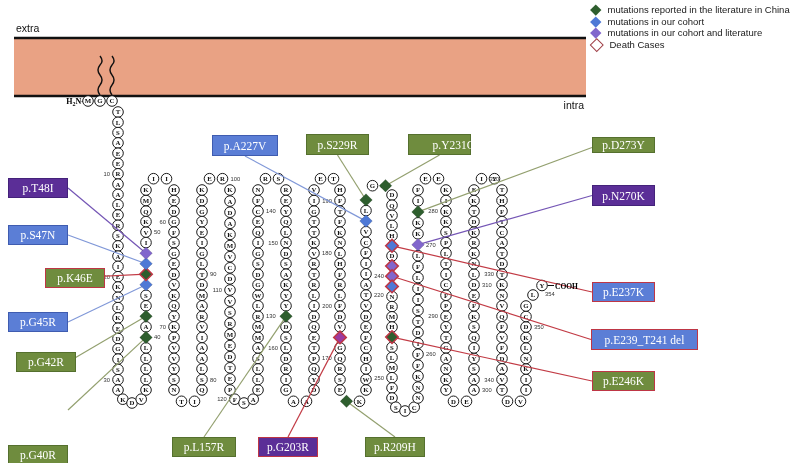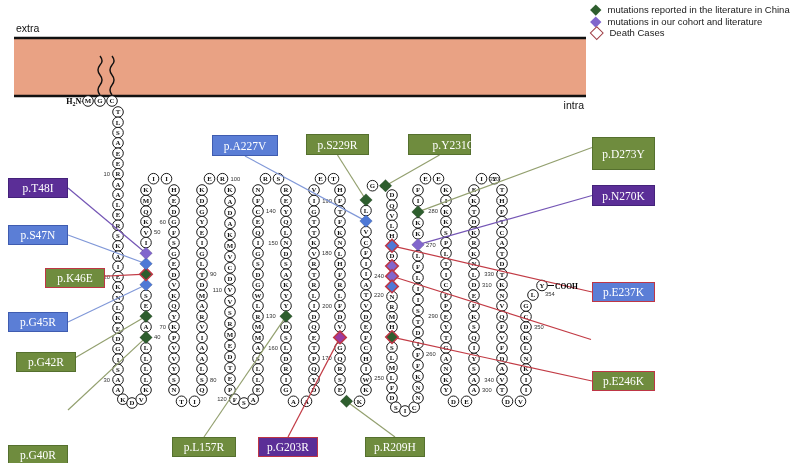--- a/index.html
+++ b/index.html
@@ -788,38 +788,43 @@
 
   <div class="mem-label mem-extra">extra</div>
   <div class="mem-label mem-intra">intra</div>
 
   <div class="legend">
     <div class="lg-row">
       <span class="lg-d" style="background: rgb(46, 94, 46);"></span>
       <span class="lg-t">mutations reported in the literature in China</span>
     </div>
     <div class="lg-row">
+      <span class="lg-d" style="background: rgb(78, 121, 214);"></span>
+      <span class="lg-t">mutations in our cohort</span>
+    </div>
+    <div class="lg-row">
       <span class="lg-d" style="background: rgb(129, 102, 204);"></span>
       <span class="lg-t">mutations in our cohort and literature</span>
     </div>
     <div class="lg-row">
       <span class="lg-d" style="background: rgb(255, 255, 255); border: 1.6px solid rgb(160, 64, 72);"></span>
       <span class="lg-t">Death Cases</span>
     </div>
   </div>
 
   <div class="mbox" style="left: 8px; top: 178px; width: 60px; height: 20px; background: rgb(91, 46, 151); border: 1.6px solid rgb(68, 34, 122);">p.T48I</div>
   <div class="mbox" style="left: 8px; top: 225px; width: 60px; height: 20px; background: rgb(91, 126, 214); border: 1.6px solid rgb(63, 92, 176);">p.S47N</div>
   <div class="mbox" style="left: 8px; top: 268px; width: 60px; height: 20px; background: rgb(111, 140, 62); border: 1.6px solid rgb(190, 54, 69); margin-left: 37px;">p.K46E</div>
   <div class="mbox" style="left: 8px; top: 312px; width: 60px; height: 20px; background: rgb(91, 126, 214); border: 1.6px solid rgb(63, 92, 176);">p.G45R</div>
   <div class="mbox" style="left: 16px; top: 352px; width: 60px; height: 20px; background: rgb(111, 140, 62); border: 1.6px solid rgb(85, 112, 46);">p.G42R</div>
   <div class="mbox" style="left: 8px; top: 400px; width: 60px; height: 20px; background: rgb(111, 140, 62); border: 1.6px solid rgb(85, 112, 46); margin-top: 45px;">p.G40R</div>
   <div class="mbox" style="left: 212px; top: 135px; width: 66px; height: 21px; background: rgb(91, 126, 214); border: 1.6px solid rgb(63, 92, 176);">p.A227V</div>
   <div class="mbox" style="left: 306px; top: 134px; width: 63px; height: 21px; background: rgb(111, 140, 62); border: 1.6px solid rgb(85, 112, 46);">p.S229R</div>
   <div class="mbox" style="left: 408px; top: 134px; width: 63px; height: 21px; background: rgb(111, 140, 62); border: 1.6px solid rgb(85, 112, 46); padding-left: 28px;">p.Y231C</div>
-  <div class="mbox" style="left: 592px; top: 137px; width: 63px; height: 33px; background: rgb(111, 140, 62); border: 1.6px solid rgb(85, 112, 46);">p.D273Y</div>
+  <div class="mbox" style="left: 592px; top: 137px; width: 63px; height: 16px; background: rgb(111, 140, 62); border: 1.6px solid rgb(85, 112, 46);">p.D273Y</div>
   <div class="mbox" style="left: 592px; top: 185px; width: 63px; height: 21px; background: rgb(91, 46, 151); border: 1.6px solid rgb(68, 34, 122);">p.N270K</div>
   <div class="mbox" style="left: 592px; top: 282px; width: 63px; height: 20px; background: rgb(91, 126, 214); border: 1.6px solid rgb(190, 54, 69);">p.E237K</div>
+  <div class="mbox" style="left: 591px; top: 329px; width: 107px; height: 21px; background: rgb(91, 126, 214); border: 1.6px solid rgb(190, 54, 69);">p.E239_T241 del</div>
   <div class="mbox" style="left: 592px; top: 371px; width: 63px; height: 20px; background: rgb(111, 140, 62); border: 1.6px solid rgb(190, 54, 69);">p.E246K</div>
   <div class="mbox" style="left: 172px; top: 437px; width: 64px; height: 20px; background: rgb(111, 140, 62); border: 1.6px solid rgb(85, 112, 46);">p.L157R</div>
   <div class="mbox" style="left: 258px; top: 437px; width: 60px; height: 20px; background: rgb(91, 46, 151); border: 1.6px solid rgb(190, 54, 69);">p.G203R</div>
   <div class="mbox" style="left: 365px; top: 437px; width: 60px; height: 20px; background: rgb(111, 140, 62); border: 1.6px solid rgb(85, 112, 46);">p.R209H</div>
 </div>
 
 </body></html>

